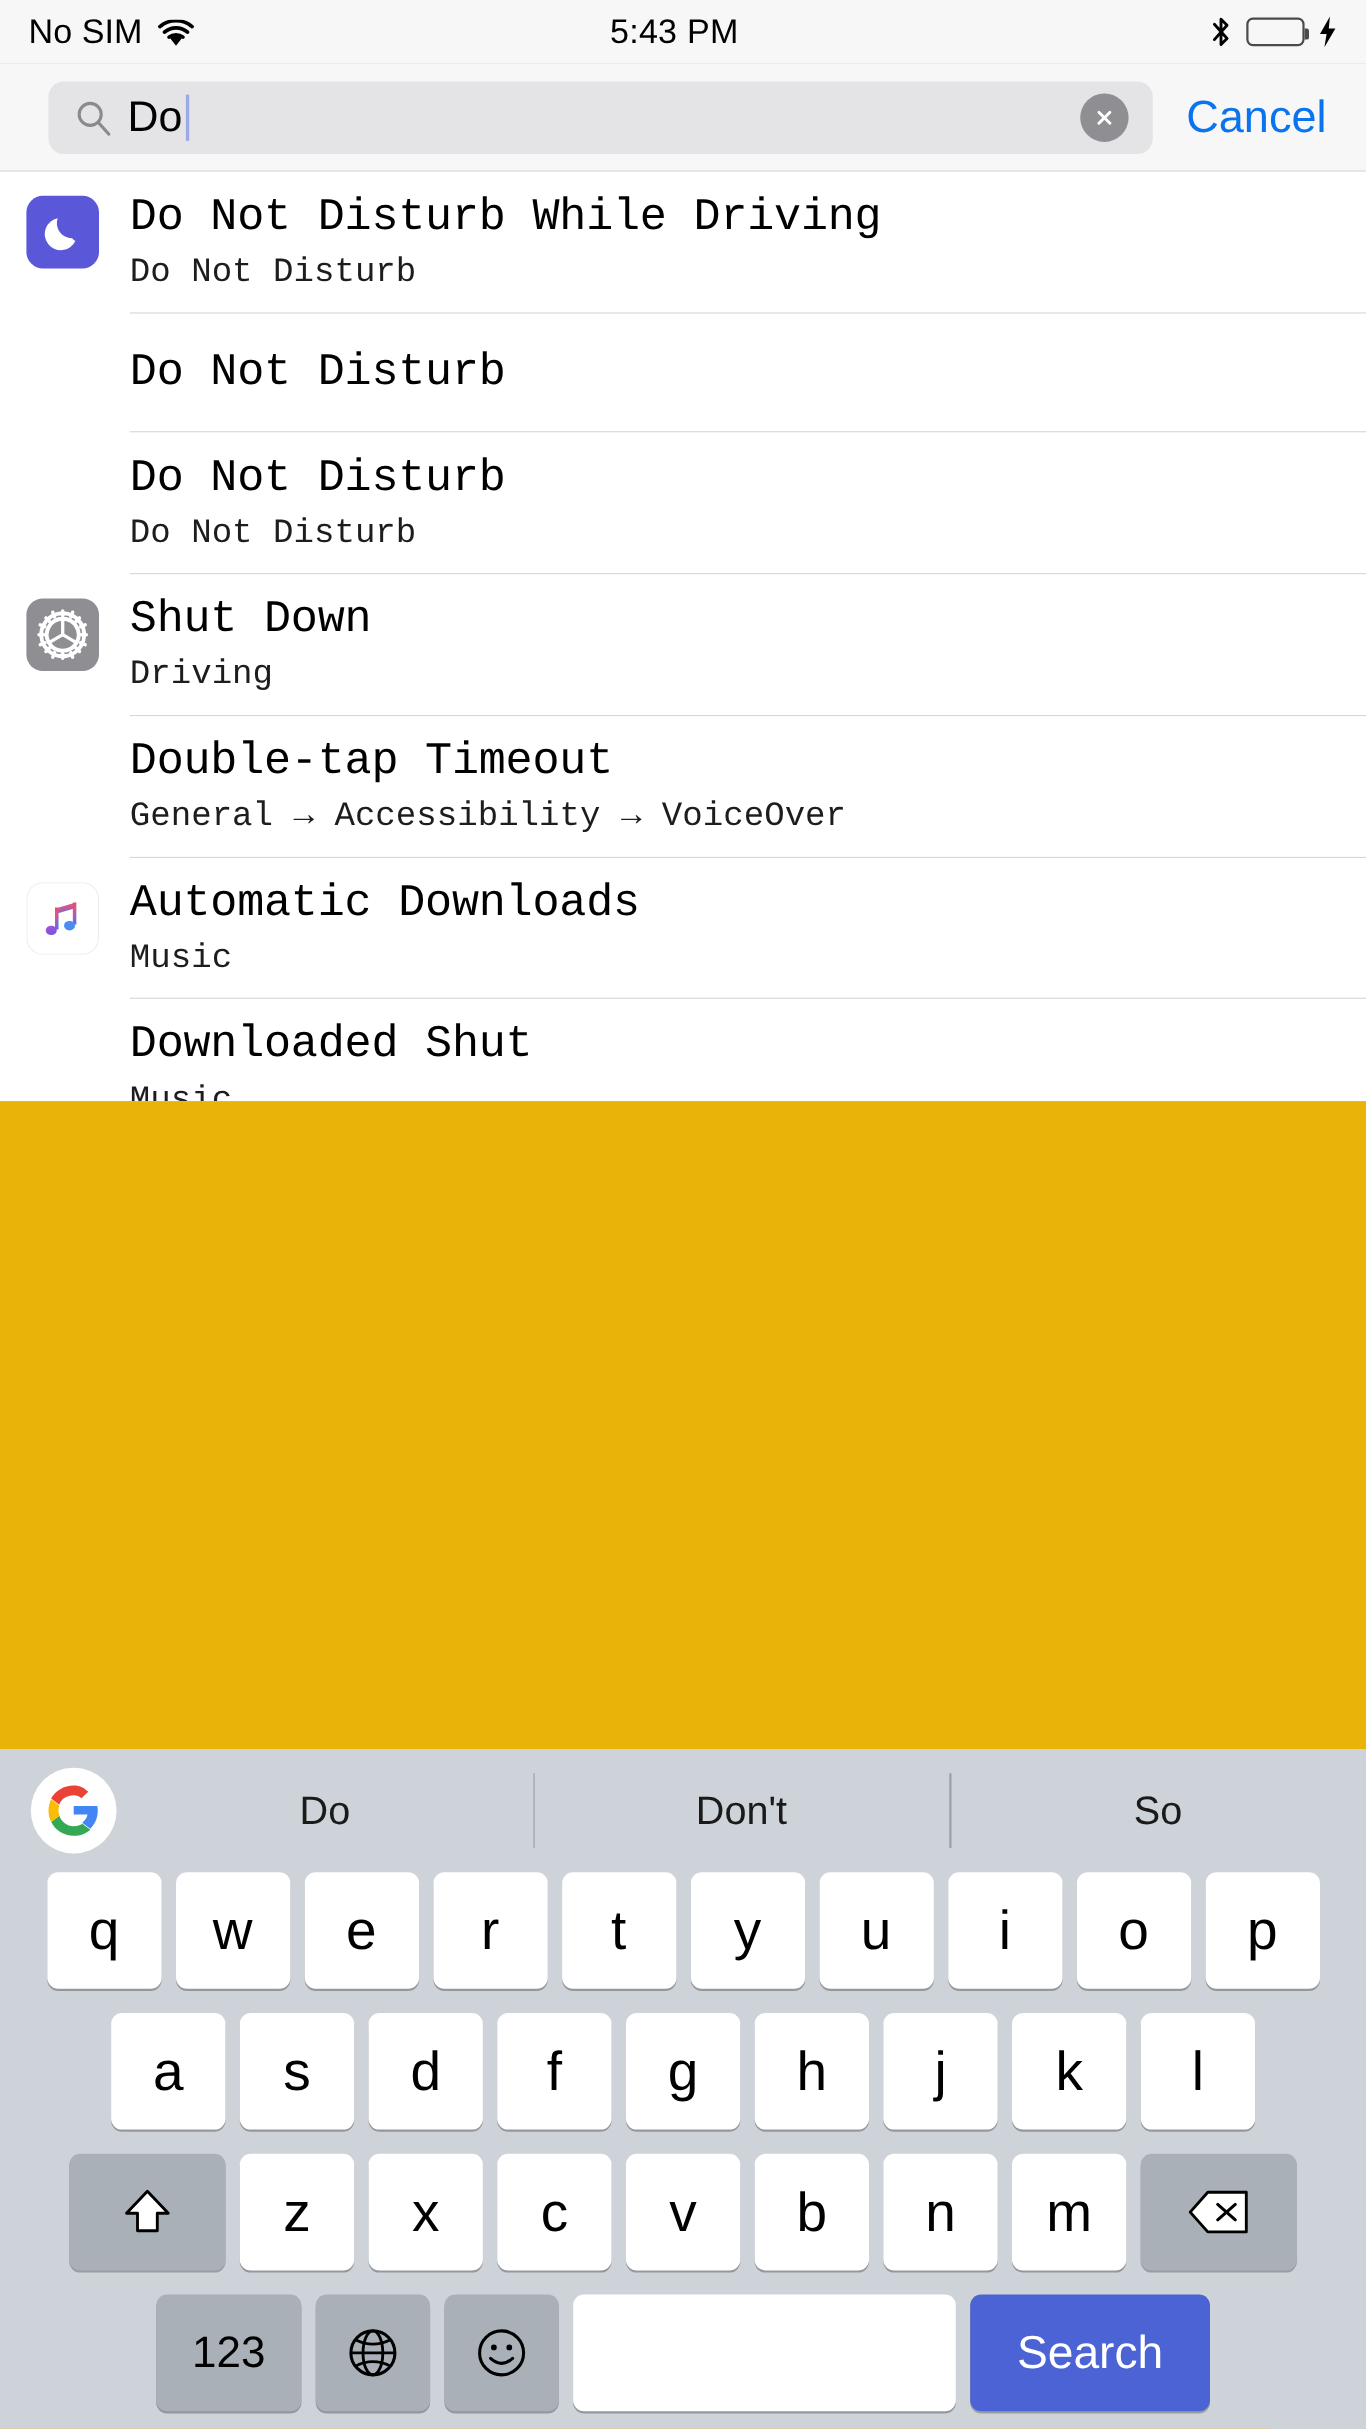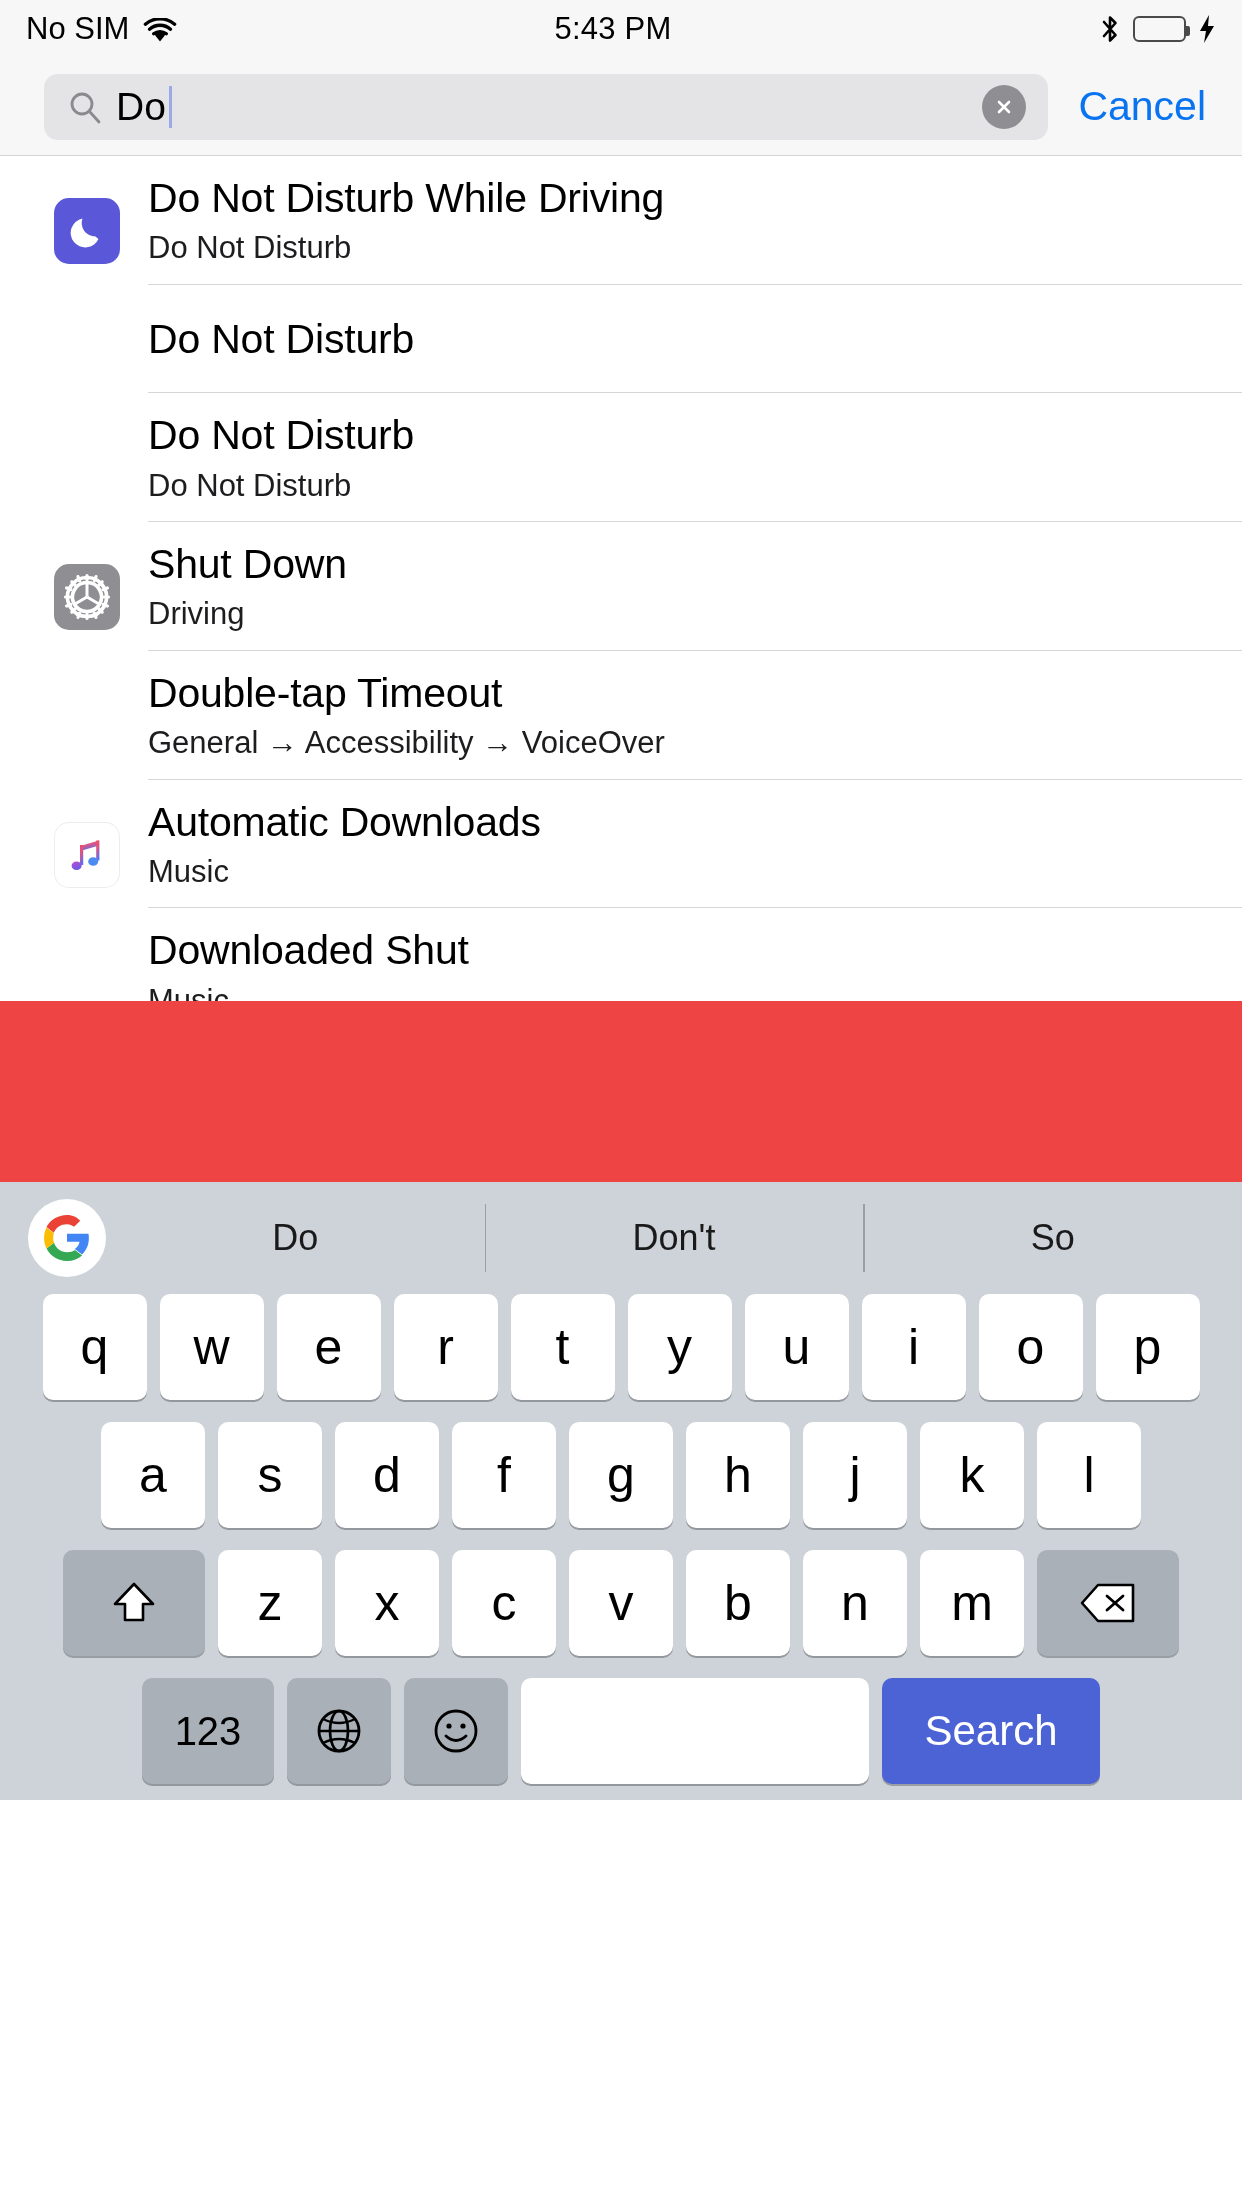--- a/index.html
+++ b/index.html
@@ -3,21 +3,21 @@
 <meta charset="utf-8">
 <style>
   * { margin:0; padding:0; box-sizing:border-box; }
   html,body { width:1242px; height:2208px; }
   body {
     font-family:"Liberation Sans", sans-serif;
     background:#ffffff;
     overflow:hidden;
     -webkit-font-smoothing:antialiased;
   }
-  .phone { position:relative; width:1242px; height:1800px; background:#ef4444; }
+  .phone { position:relative; width:1242px; height:2208px; background:#eab308; }
 
   
   .statusbar {
     height:58px; background:#f7f7f7;
     display:flex; align-items:center;
     position:relative; padding:0 26px;
     font-size:31px; font-weight:500; color:#000;
   }
   .sb-left { display:flex; align-items:center; gap:14px; }
   .sb-center {
@@ -66,22 +66,22 @@
     flex:none;
   }
   .clear-btn svg { width:24px; height:24px; }
   .cancel {
     font-size:41px; color:#0a74f0; padding:0 18px 0 30px; white-space:nowrap;
   }
 
   
   .results { background:#fff; height:845px; overflow:hidden; }
   .row {
-    display:flex; align-items:center; padding-left:54px;
-    position:relative; min-height:100px;
+    display:flex; align-items:flex-start; padding-left:24px;
+    position:relative; min-height:100px;font-family:Liberation Mono, monospace;
   }
   .row-icon {
     width:66px; height:66px; flex:none; margin-top:22px; margin-right:28px;
     border-radius:15px; display:flex; align-items:center; justify-content:center;
     overflow:hidden;
   }
   .row-icon.empty { background:transparent; }
   .row-body {
     flex:1; padding-top:16px; padding-bottom:16px; padding-right:30px;
     position:relative;

